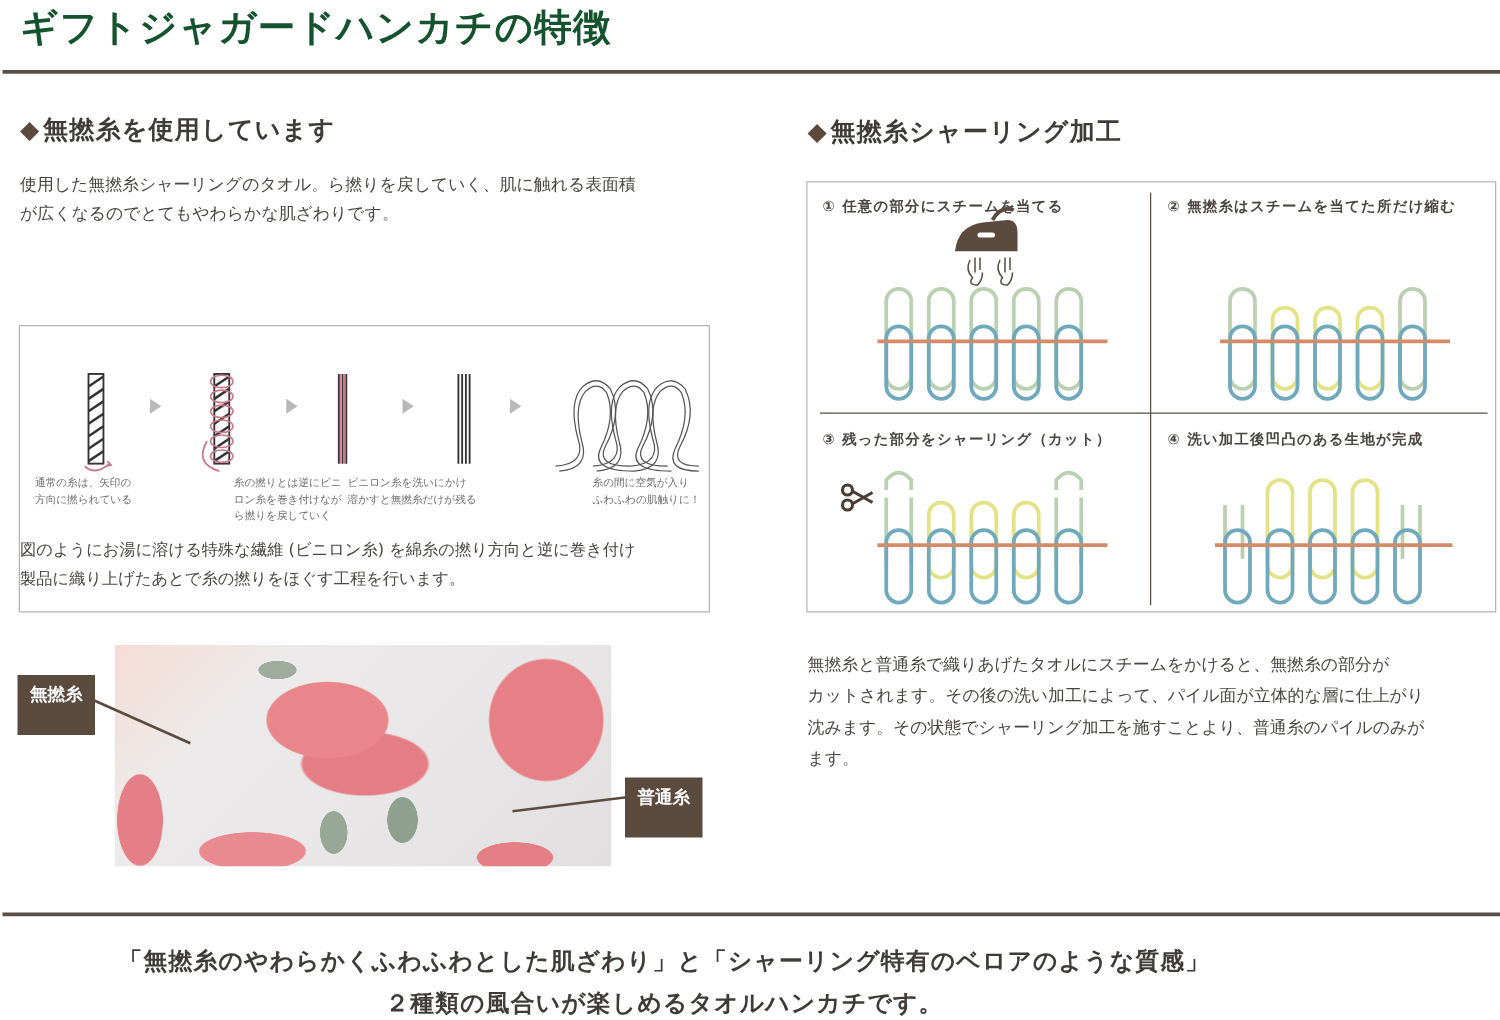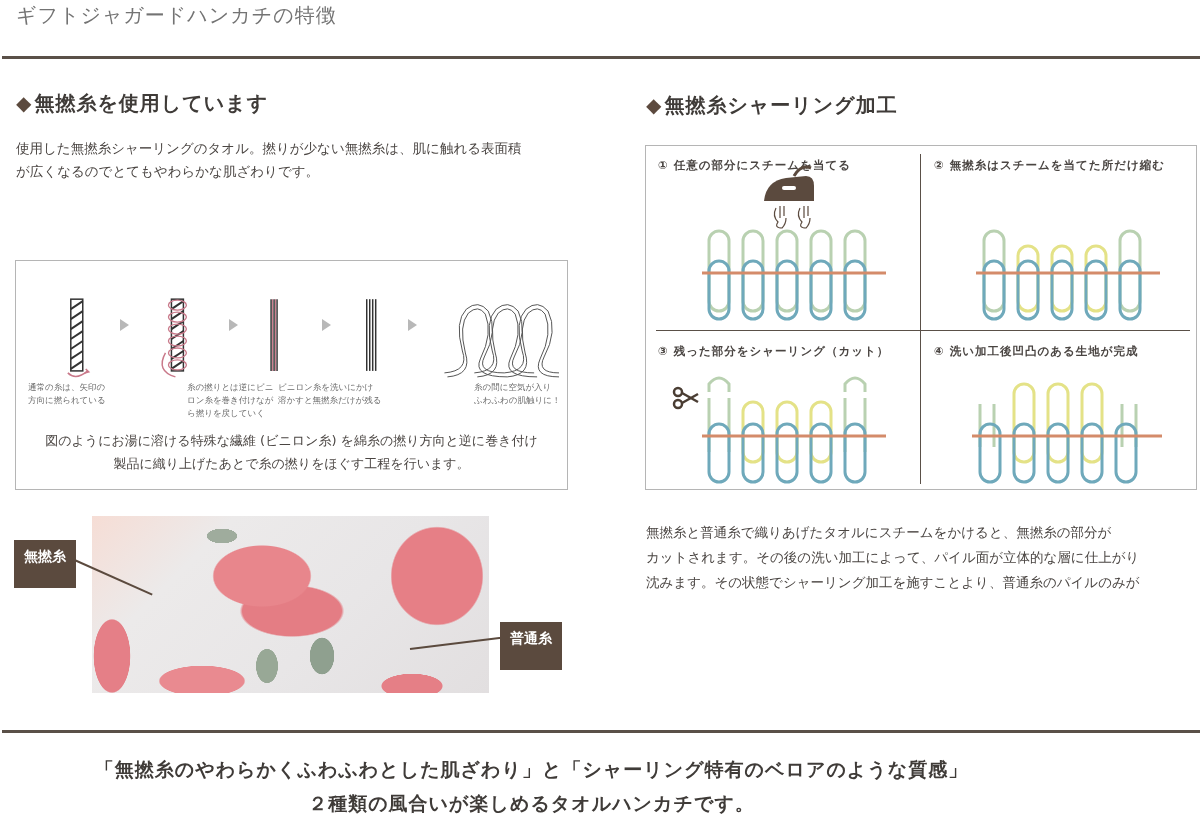--- a/index.html
+++ b/index.html
@@ -1,33 +1,33 @@
 <!DOCTYPE html>
 <html><head>
 <meta charset="utf-8">
 <style>
   * { box-sizing: border-box; margin: 0; padding: 0; }
   html, body { width: 1200px; height: 816px; background: #ffffff; overflow: hidden; }
   body { font-family: "DejaVu Sans", "Liberation Sans", sans-serif; color: #3e3a37; position: relative; }
 
-  .page-title { position: absolute; left: 16px; top: 2px; font-size: 20px; font-weight: normal; color: #737373; letter-spacing: 1px; }
+  .page-title { position: absolute; left: 16px; top: 2px; font-size: 30px; font-weight: bold; color: #14532d; letter-spacing: 1px; }
   .rule { position: absolute; left: 2px; right: 0; height: 3px; background: #5a5048; }
   .rule.top { top: 56px; }
   .rule.bottom { top: 730px; }
 
   .section-heading { position: absolute; font-size: 20px; font-weight: bold; color: #3f3b38; letter-spacing: 1px; }
   .section-heading .diamond { color: #5c4a3e; margin-right: 2px; }
 
   .body-text { position: absolute; font-size: 13.5px; line-height: 23px; color: #4a4542; }
 
   
   .twist-box { position: absolute; left: 15px; top: 260px; width: 553px; height: 230px; border: 1px solid #b5b5b5; background: #fff; }
   .twist-steps { position: absolute; left: 0; top: 30px; width: 100%; height: 110px; }
   .twist-cap { position: absolute; font-size: 8.5px; line-height: 13px; color: #6b6b6b; }
-  .twist-note { position: absolute; left: 0; width: 100%; top: 168px; text-align: center; font-size: 13px; line-height: 23px; color: #4a4542; }
+  .twist-note { position: absolute; left: 0; width: 100%; top: 168px; font-size: 13px; line-height: 23px; color: #4a4542; }
   .play-arrow { position: absolute; width: 0; height: 0; border-top: 6px solid transparent; border-bottom: 6px solid transparent; border-left: 9px solid #b8b8b8; }
 
   
   .photo { position: absolute; left: 92px; top: 516px; width: 397px; height: 177px; overflow: hidden;
     background:
       radial-gradient(ellipse 80px 50px at 170px 60px, #e8868c 60%, transparent 62%),
       radial-gradient(ellipse 90px 45px at 200px 95px, #e47d84 55%, transparent 58%),
       radial-gradient(ellipse 75px 80px at 345px 60px, #e67f86 60%, transparent 62%),
       radial-gradient(ellipse 30px 60px at 20px 140px, #e57f87 60%, transparent 62%),
       radial-gradient(ellipse 70px 25px at 110px 165px, #e98a90 60%, transparent 62%),
@@ -54,21 +54,21 @@
 <body>
 
 <div class="page-title">ギフトジャガードハンカチの特徴</div>
 <div class="rule top"></div>
 
 <div class="section-heading" style="left:16px; top:90px;">
   <span class="diamond">◆</span><span>無撚糸を使用しています</span>
 </div>
 
 <div class="body-text" style="left:16px; top:137px; width:570px;">
-  <div>使用した無撚糸シャーリングのタオル。撚りが少ない無撚糸は、肌に触れる表面積</div>
+  <div>使用した無撚糸シャーリングのタオル。ら撚りを戻していく、肌に触れる表面積</div>
   <div>が広くなるのでとてもやわらかな肌ざわりです。</div>
 </div>
 
 <div class="twist-box">
   <svg class="twist-steps" width="553" height="110" viewBox="0 0 553 110">
 
     <g>
       <rect x="55" y="8" width="12" height="72" fill="none" stroke="#333" stroke-width="1.5"></rect>
       <g stroke="#333" stroke-width="2">
         <line x1="55" y1="18" x2="67" y2="10"></line>
@@ -283,17 +283,18 @@
         <line x1="50" y1="104" x2="240" y2="104" stroke="#d48b6a" stroke-width="3"></line>
       </g>
     </svg>
   </div>
 </div>
 
 <div class="body-text" style="left:646px; top:520px; width:554px; line-height:25px;">
   <div>無撚糸と普通糸で織りあげたタオルにスチームをかけると、無撚糸の部分が</div>
   <div>カットされます。その後の洗い加工によって、パイル面が立体的な層に仕上がり</div>
   <div>沈みます。その状態でシャーリング加工を施すことより、普通糸のパイルのみが</div>
+  <div>ます。</div>
 </div>
 
 <div class="rule bottom"></div>
 <div class="bottom-text" style="top:752px;">「無撚糸のやわらかくふわふわとした肌ざわり」と「シャーリング特有のベロアのような質感」</div>
 <div class="bottom-text" style="top:786px;">２種類の風合いが楽しめるタオルハンカチです。</div>
 
 </body></html>

